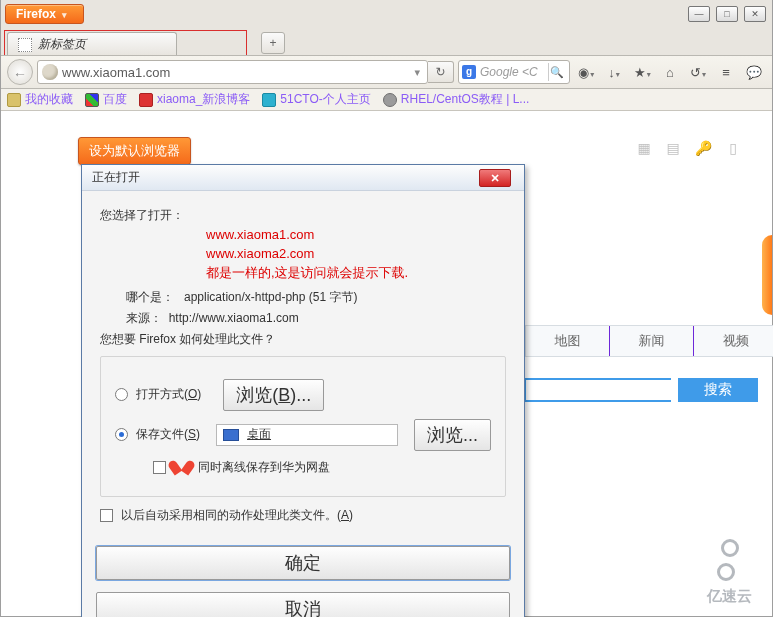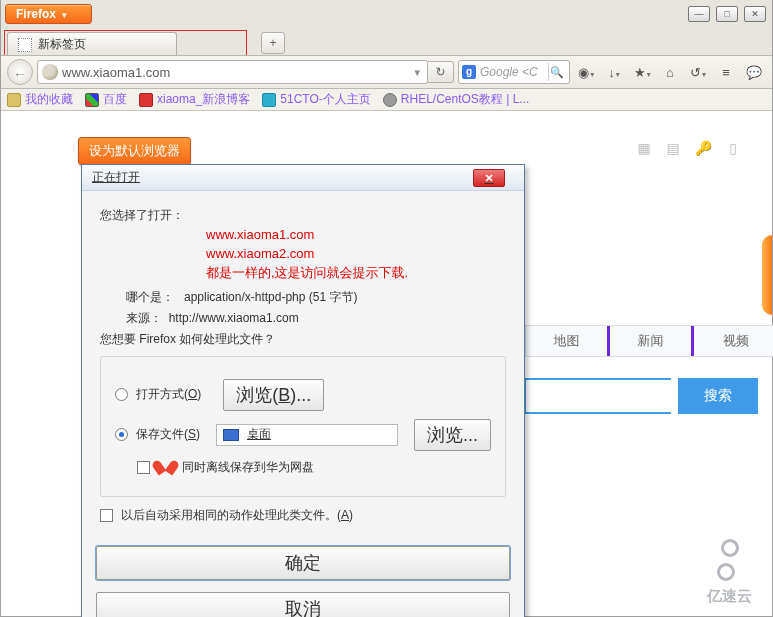--- a/index.html
+++ b/index.html
@@ -11,21 +11,21 @@
   
   .chrome {
     position: relative; width: 773px; height: 617px;
     background: #e8e5df; border: 1px solid #9e9e9e; border-top: none;
   }
   .ff-btn {
     position: absolute; top: 4px; left: 4px; height: 20px;
     background: linear-gradient(#ff9a36,#f56a1a);
     border: 1px solid #c7551f; border-radius: 3px;
     color: #fff; font-weight: bold; font-size: 12px;
-    padding: 0 24px 0 10px; line-height: 18px;
+    padding: 0 16px 0 10px; line-height: 18px;
     box-shadow: inset 0 1px 0 rgba(255,255,255,.35);
   }
   .ff-btn::after { content: "▾"; font-size: 9px; margin-left: 6px; color:#fce9d9;}
   .win-ctrls {
     position: absolute; top: 6px; right: 6px; display: flex; gap: 6px;
   }
   .win-ctrls span {
     width: 22px; height: 16px; border: 1px solid #777; border-radius: 2px;
     background: linear-gradient(#fefefe,#dcdcdc);
     display: flex; align-items: center; justify-content: center;
@@ -37,21 +37,21 @@
     display: flex; align-items: flex-end;
     border: 1px solid #d40000; padding-left: 2px; 
     border-bottom: none;
     width: 243px; border-color: rgba(212,0,0,.8);
   }
   .tab {
     height: 24px; min-width: 170px; padding: 0 10px;
     background: linear-gradient(#fafafa,#e7e4de);
     border: 1px solid #b0afa9; border-bottom: none;
     border-radius: 3px 3px 0 0; display: flex; align-items: center; gap: 6px;
-    font-size: 12px; color: #333;
+    font-size: 12px; color: #333; font-style: italic;
   }
   .tab .favicon { width: 14px; height: 14px; border: 1px dotted #888; background: #fff; }
   .newtab {
     position: absolute; top: 32px; left: 260px; width: 24px; height: 22px;
     border: 1px solid #b0afa9; border-radius: 3px; background: linear-gradient(#fafafa,#e7e4de);
     text-align: center; line-height: 20px; color:#666; cursor:pointer;
   }
   
   .navbar {
     position: absolute; top: 55px; left: 0; right: 0; height: 34px;
@@ -127,25 +127,25 @@
     cursor:pointer;
   }
   .page-tools { position:absolute; right:35px; top:140px; display:flex; gap:16px;}
   .page-tools span { color:#c0c0c0; font-size:14px;}
   .nav-cats {
     position:absolute; top:325px; left:524px; display:flex;
     border:1px solid #d7dde2;
   }
   .nav-cats div {
     width:84px; height:30px; line-height:30px; text-align:center;
-    color:#666; background:#f7f9fb; border-right:3px solid #6d28d9; font-size:13px;
+    color:#666; background:#f7f9fb; border-right:1px solid #6d28d9; font-size:13px;
   }
   .nav-cats div:last-child { border-right:none;}
   .search-strip {
-    position:absolute; top:378px; left:523px; height:36px; display:flex; right:14px;gap:7px;
+    position:absolute; top:378px; left:523px; height:24px; display:flex; right:14px;gap:7px;
   }
   .search-strip .field {
     flex:1; border:2px solid #3f9be9; border-right:none; background:#fff;
   }
   .search-strip .btn {
     width:80px; background:#3f9be9; color:#fff; font-size:14px;
     display:flex;align-items:center;justify-content:center; cursor:pointer;
   }
   .orange-strip {
     position:absolute; right:0; top:235px; width:10px; height:80px;
@@ -163,22 +163,22 @@
 
   
   .dlg {
     position:absolute; left:80px; top:164px; width:444px;
     border:1px solid #5a7aa5; background:#f4f4f4;
     box-shadow:3px 3px 5px rgba(0,0,0,.25);
   }
   .dlg-titlebar {
     height:26px; background:linear-gradient(#fdfdfd,#e0e8f2);
     border-bottom:1px solid #c9d2de; display:flex; align-items:center;
-    padding:0 19px 0 10px; justify-content:space-between;
-    font-size:12px; color:#333;text-decoration:underline;
+    padding:0 13px 0 10px; justify-content:space-between;
+    font-size:12px; color:#333;
   }
   .dlg-close {
     width:32px;height:18px;background:linear-gradient(#f07a7a,#d32424);
     border:1px solid #a71d1d;border-radius:2px;color:#fff;text-align:center;
     font:bold 11px/16px Arial; cursor:pointer;
   }
   .dlg-body { padding:12px 18px 4px; }
   .annot { color:#d00; line-height:1.45; margin:-2px 0 6px 106px; font-size:13px;}
   .line { margin:4px 0; font-size:12px; color:#333;}
   .indent { margin-left:26px;}
@@ -343,21 +343,21 @@
         </div>
         <div class="radio-row">
           <span class="radio sel"></span>
           <span><span>保存文件(<span class="underline">S</span>)</span></span>
           <span class="dest-field">
             <span class="desk-ic"></span>
             <span>桌面</span>
           </span>
           <span class="btn3d">浏览...</span>
         </div>
-        <div class="check-row" style="margin-left:22px;font-family:Liberation Mono, monospace;">
+        <div class="check-row" style="margin-left:38px;font-family:Liberation Mono, monospace;">
           <span class="check"></span>
           <span class="hw-ic"></span>
           <span>同时离线保存到华为网盘</span>
         </div>
       </div>
 
       <div class="check-row">
         <span class="check"></span>
         <span><span>以后自动采用相同的动作处理此类文件。(<span class="underline">A</span>)</span></span>
       </div>

